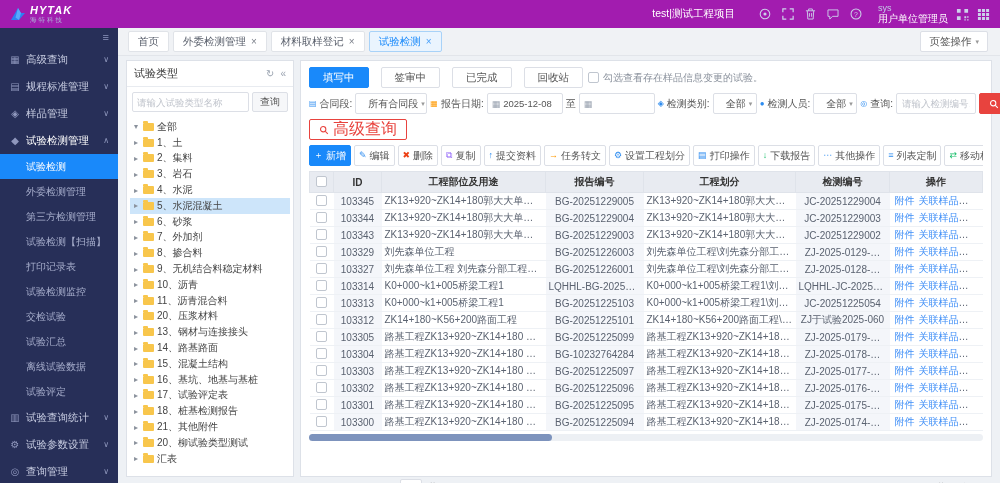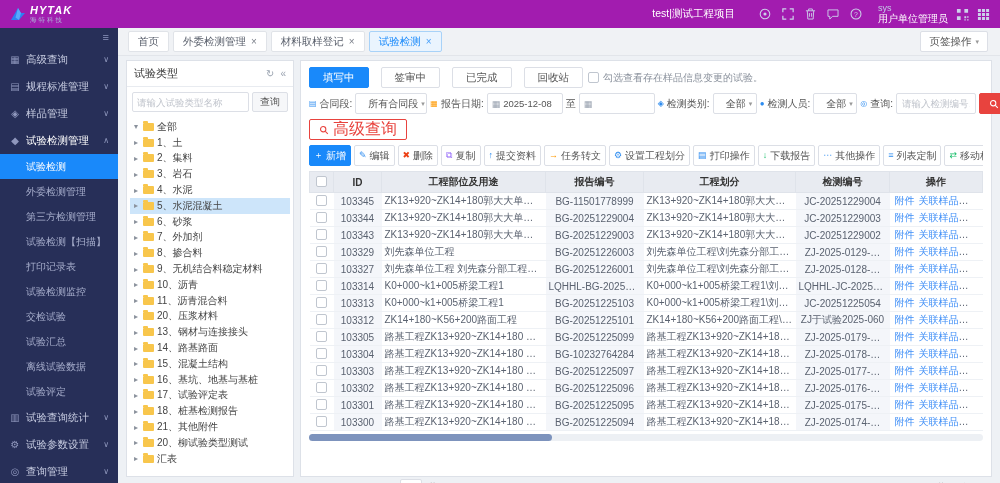--- a/index.html
+++ b/index.html
@@ -536,21 +536,21 @@
                 <th>工程划分</th>
                 <th>检测编号</th>
                 <th>操作</th>
               </tr>
             </thead>
             <tbody>
                 <tr class="trow">
                   <td class="c-cb"><span class="checkbox"></span></td>
                   <td class="stripe">103345</td>
                   <td class="left">ZK13+920~ZK14+180郭大大单位工程</td>
-                  <td class="stripe">BG-11501778999</td>
+                  <td class="stripe">BG-20251229005</td>
                   <td class="left">ZK13+920~ZK14+180郭大大单位工程\刘先森单位工程…</td>
                   <td class="stripe">JC-20251229004</td>
                   <td class="c-ops"><a class="oplink">附件</a><a class="oplink">关联样品</a><a class="oplink">更多</a></td>
                 </tr>
                 <tr class="trow">
                   <td class="c-cb"><span class="checkbox"></span></td>
                   <td class="stripe">103344</td>
                   <td class="left">ZK13+920~ZK14+180郭大大单位工程</td>
                   <td class="stripe">BG-20251229004</td>
                   <td class="left">ZK13+920~ZK14+180郭大大单位工程\刘先森单位工程…</td>

